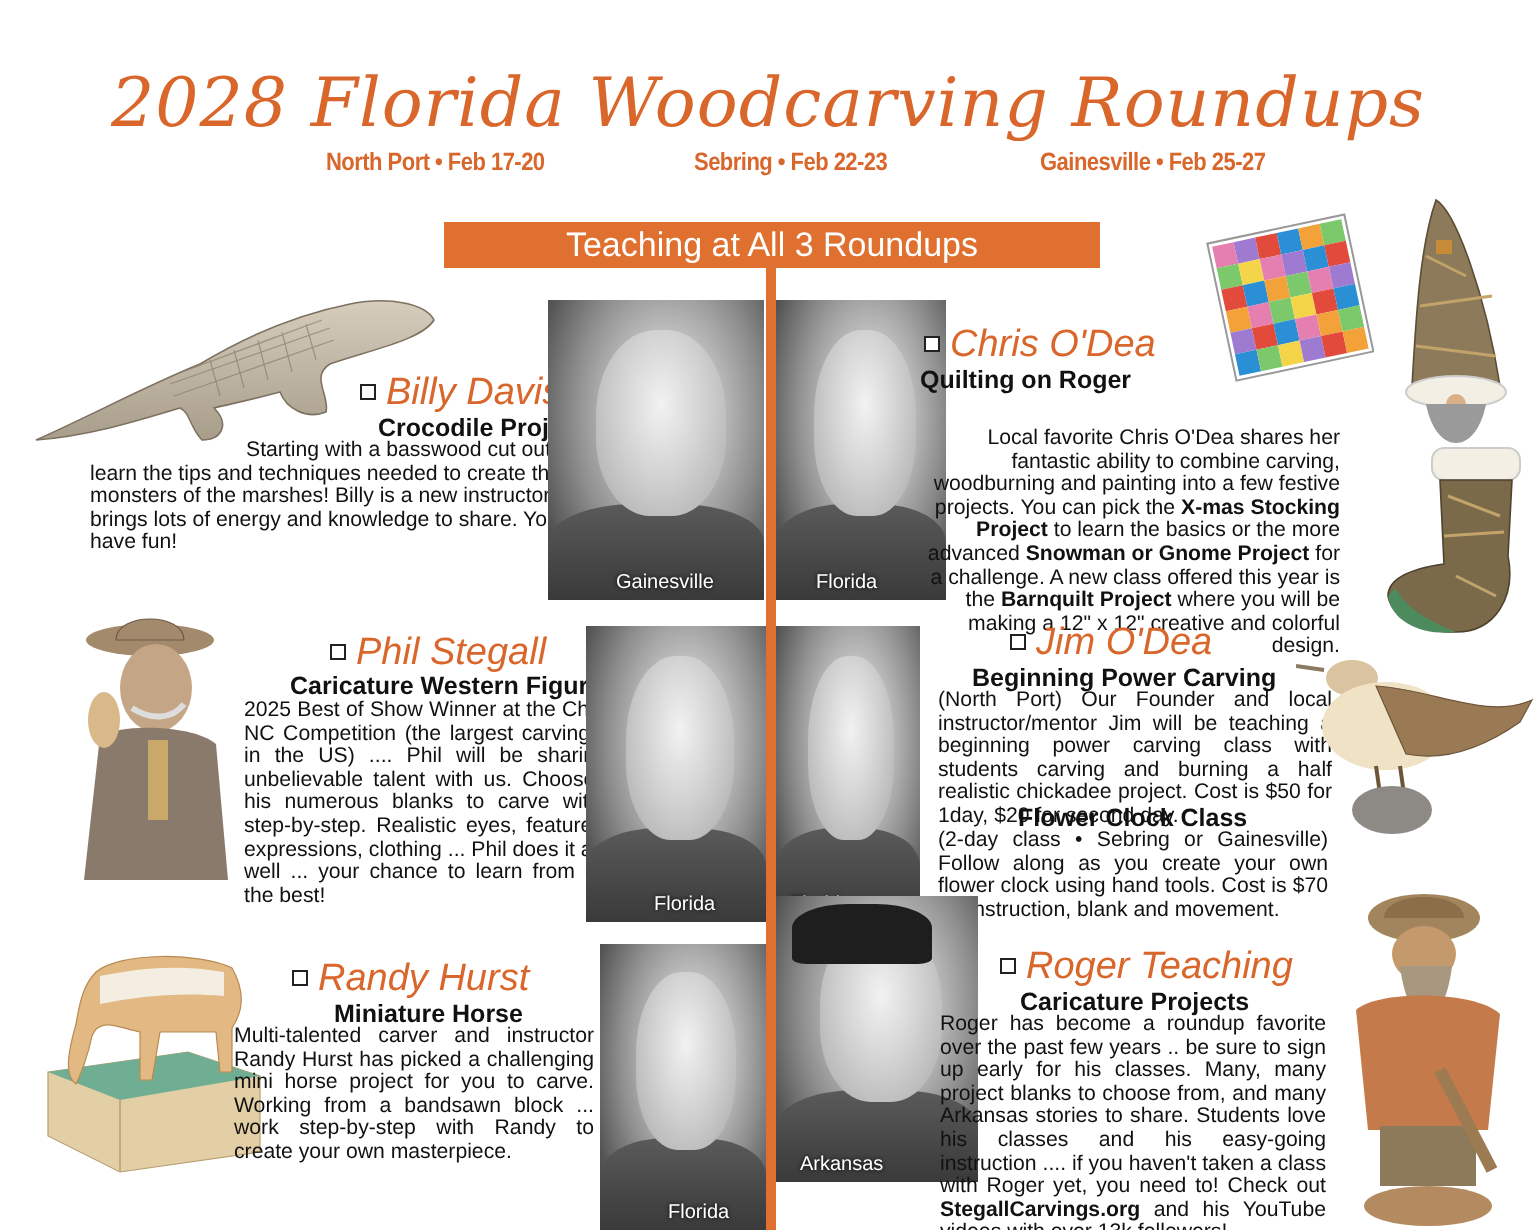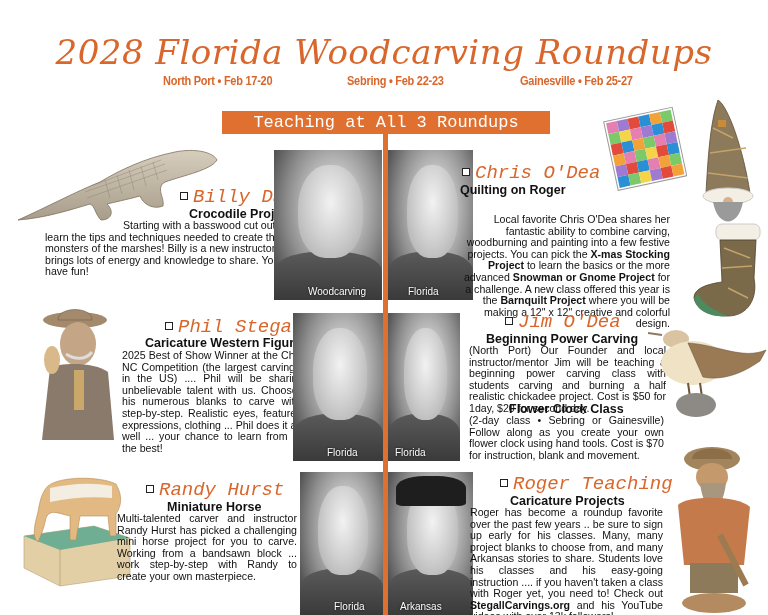--- a/index.html
+++ b/index.html
@@ -17,21 +17,21 @@
   .dates { position: absolute; top: 74px; left: 0; width: 768px; height: 16px; text-decoration: underline; }
   .dates span {
     position: absolute; top: 0; font-family: "Liberation Sans", sans-serif;
     font-size: 12.5px; font-weight: bold; color: #d9662b; letter-spacing: -0.3px;
     transform: scaleX(0.88); transform-origin: left top; white-space: nowrap;
   }
 
   .banner {
     position: absolute; left: 222px; top: 111px; width: 328px; height: 23px;
     background: #e0702f; color: #fff; text-align: center;
-    font-size: 17px; line-height: 23px; font-family: Liberation Mono, monospace;
+    font-size: 17px; line-height: 23px;
   }
   .divider {
     position: absolute; left: 383px; top: 134px; width: 5px; height: 481px; background: #e0702f;
   }
 
   
   .portrait {
     position: absolute; overflow: hidden;
     background: radial-gradient(ellipse at 55% 38%, #e9e9e9 0%, #c4c4c4 28%, #8e8e8e 55%, #555 80%, #333 100%);
   }
@@ -47,21 +47,21 @@
   .portrait .loc {
     position: absolute; bottom: 3px; color: #fff; font-size: 10px;
     text-shadow: 0 0 2px #000; white-space: nowrap;
   }
 
   
   .art { position: absolute; }
 
   
   .name {
-    position: absolute; font-family: Liberation Mono, monospace; font-style: italic;
+    position: absolute; font-family: Liberation Sans, sans-serif; font-style: italic;
     color: #d9662b; font-size: 19px; white-space: nowrap; line-height: 20px;
   }
   .name .cb {
     display: inline-block; width: 8px; height: 8px; border: 1.3px solid #222;
     margin-right: 5px; vertical-align: 2px; background: #fff;
   }
   .proj {
     position: absolute; font-weight: bold; font-size: 12.5px; white-space: nowrap;
     color: #111; line-height: 14px;
   }
@@ -104,21 +104,21 @@
   </g>
 </svg>
 
 <div class="name" style="left:180px;top:187px"><span class="cb"></span><span>Billy Davis</span></div>
 <div class="proj" style="left:189px;top:207px">Crocodile Project</div>
 <div class="desc" style="left:45px;top:220px;width:265px;text-indent:78px">Starting with a basswood cut out ... learn the tips and techniques needed to create these monsters of the marshes! Billy is a new instructor for us, brings lots of energy and knowledge to share. You'll have fun!</div>
 
 <div class="portrait" style="left:274px;top:150px;width:108px;height:150px">
   <div class="shoulders"></div>
   <div class="face"></div>
-  <span class="loc" style="left:34px">Woodcarving</span>
+  <span class="loc" style="left:34px">Gainesville</span>
 </div>
 
 <div class="portrait" style="left:388px;top:150px;width:85px;height:150px">
   <div class="shoulders"></div>
   <div class="face"></div>
   <span class="loc" style="left:20px">Florida</span>
 </div>
 
 <div class="name" style="left:462px;top:163px"><span class="cb"></span><span>Chris O'Dea</span></div>
 <div class="proj" style="left:460px;top:183px">Quilting on Roger</div>
@@ -235,21 +235,21 @@
 <div class="name" style="left:146px;top:480px"><span class="cb"></span><span>Randy Hurst</span></div>
 <div class="proj" style="left:167px;top:500px">Miniature Horse</div>
 <div class="desc just" style="left:117px;top:513px;width:180px;text-align-last:left">Multi-talented carver and instructor Randy Hurst has picked a challenging mini horse project for you to carve. Working from a bandsawn block ... work step-by-step with Randy to create your own masterpiece.</div>
 
 <div class="portrait" style="left:300px;top:472px;width:83px;height:143px">
   <div class="shoulders"></div>
   <div class="face"></div>
   <span class="loc" style="left:34px">Florida</span>
 </div>
 
-<div class="portrait" style="left:388px;top:472px;width:85px;height:143px">
+<div class="portrait" style="left:388px;top:448px;width:101px;height:143px">
   <div class="shoulders"></div>
   <div class="face"></div>
   <div class="abs" style="left:8px;top:4px;width:70px;height:30px;background:#1e1e1e;border-radius:40% 40% 10% 10%"></div>
   <span class="loc" style="left:12px">Arkansas</span>
 </div>
 
 <div class="name" style="left:500px;top:474px"><span class="cb"></span><span>Roger Teaching</span></div>
 <div class="proj" style="left:510px;top:494px">Caricature Projects</div>
 <div class="desc just" style="left:470px;top:507px;width:193px">
   <span>Roger has become a roundup favorite over the past few years .. be sure to sign up early for his classes. Many, many project blanks to choose from, and many Arkansas stories to share. Students love his classes and his easy-going instruction .... if you haven't taken a class with Roger yet, you need to! Check out </span><b>StegallCarvings.org</b><span> and his YouTube videos with over 13k followers!</span>

